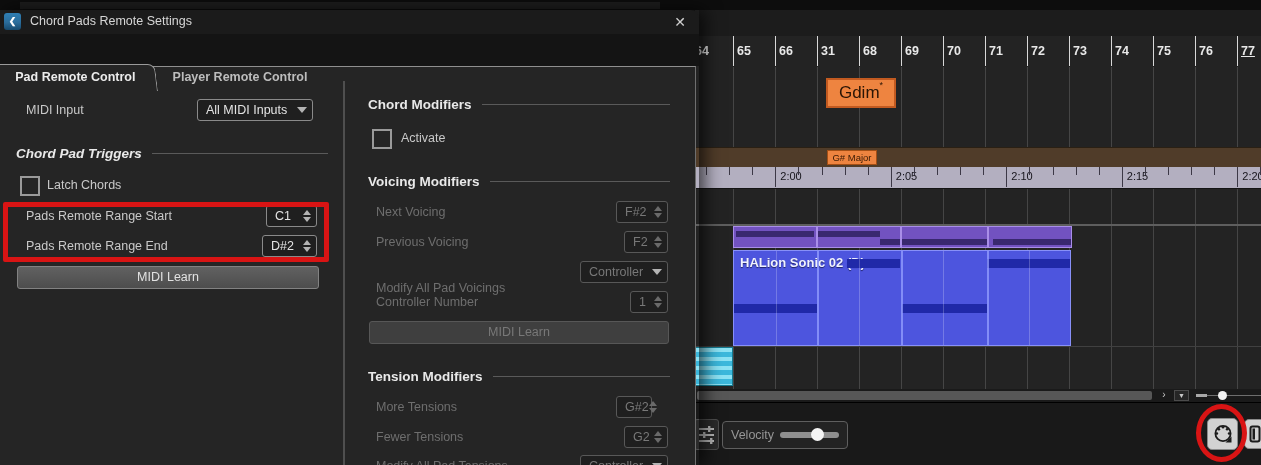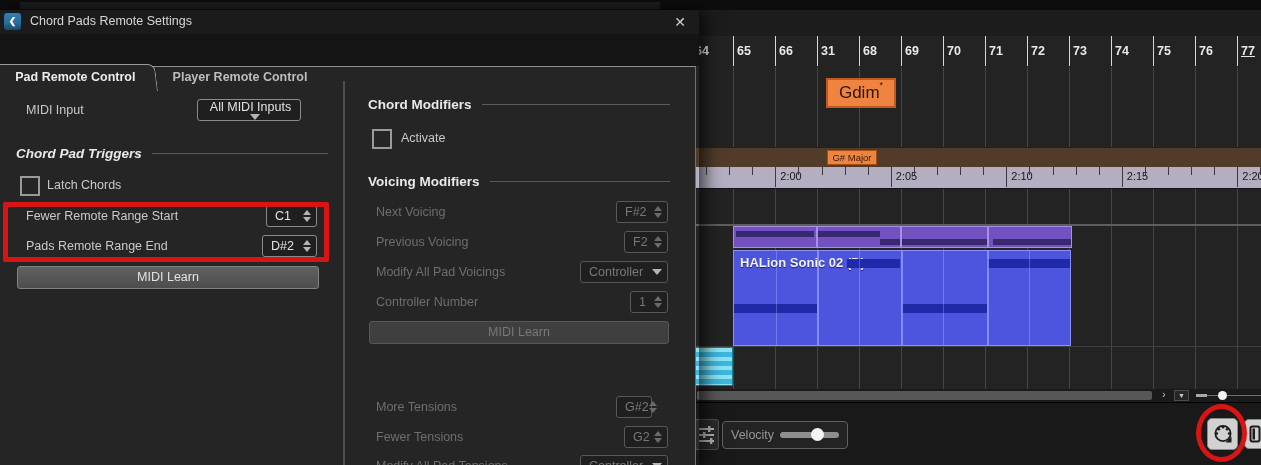--- a/index.html
+++ b/index.html
@@ -283,34 +283,34 @@
       <div class="tab-active">
         <span>Pad Remote Control</span>
       </div>
       <div class="tab-inactive">Player Remote Control</div>
     </div>
 
     <div class="dlg-panel">
       <div class="col-divider"></div>
 
       <div class="lbl" style="left:26px;top:32px;">MIDI Input</div>
-      <div class="ddbox" style="left:197px;top:32px;width:104px;flex-direction:column;">
+      <div class="ddbox" style="left:197px;top:32px;width:116px;">
         <span>All MIDI Inputs</span>
         <span class="dd-arrow"></span>
       </div>
 
       <div class="sec-hdr" style="left:16px;top:79px;width:312px;font-style:italic;">
         <span>Chord Pad Triggers</span>
           <span class="hline"></span>
       </div>
 
       <div class="checkbox" style="left:20px;top:109px;"></div>
       <div class="lbl" style="left:47px;top:107px;">Latch Chords</div>
 
-      <div class="lbl" style="left:26px;top:138px;">Fewer Remote Range Start</div>
+      <div class="lbl" style="left:26px;top:138px;">Pads Remote Range Start</div>
       <div class="spinbox" style="left:266px;top:138px;width:51px;">
         <span>C1</span>
         <span class="spin">
             <span class="tri-up"></span>
             <span class="tri-dn"></span>
           </span>
       </div>
 
       <div class="lbl" style="left:26px;top:168px;">Pads Remote Range End</div>
       <div class="spinbox" style="left:262px;top:168px;width:55px;">
@@ -346,37 +346,41 @@
 
       <div class="lbl dis" style="left:376px;top:164px;">Previous Voicing</div>
       <div class="spinbox dis" style="left:624px;top:164px;width:44px;">
         <span>F2</span>
         <span class="spin">
             <span class="tri-up"></span>
             <span class="tri-dn"></span>
           </span>
       </div>
 
-      <div class="lbl dis" style="left:376px;top:194px;text-align:center;">Modify All Pad Voicings</div>
+      <div class="lbl dis" style="left:376px;top:210px;text-align:center;">Modify All Pad Voicings</div>
       <div class="ddbox dis" style="left:580px;top:194px;width:88px;">
         <span>Controller</span>
         <span class="dd-arrow"></span>
       </div>
 
       <div class="lbl dis" style="left:376px;top:224px;">Controller Number</div>
       <div class="spinbox dis" style="left:630px;top:224px;width:38px;">
         <span>1</span>
         <span class="spin">
             <span class="tri-up"></span>
             <span class="tri-dn"></span>
           </span>
       </div>
 
       <div class="learn-btn dis" style="left:369px;top:254px;width:300px;">MIDI Learn</div>
 
+      <div class="sec-hdr" style="left:368px;top:302px;width:302px;">
+        <span>Tension Modifiers</span>
+          <span class="hline"></span>
+      </div>
 
       <div class="lbl dis" style="left:376px;top:329px;">More Tensions</div>
       <div class="spinbox dis" style="left:616px;top:329px;width:36px;">
         <span>G#2</span>
         <span class="spin">
             <span class="tri-up"></span>
             <span class="tri-dn"></span>
           </span>
       </div>
 

